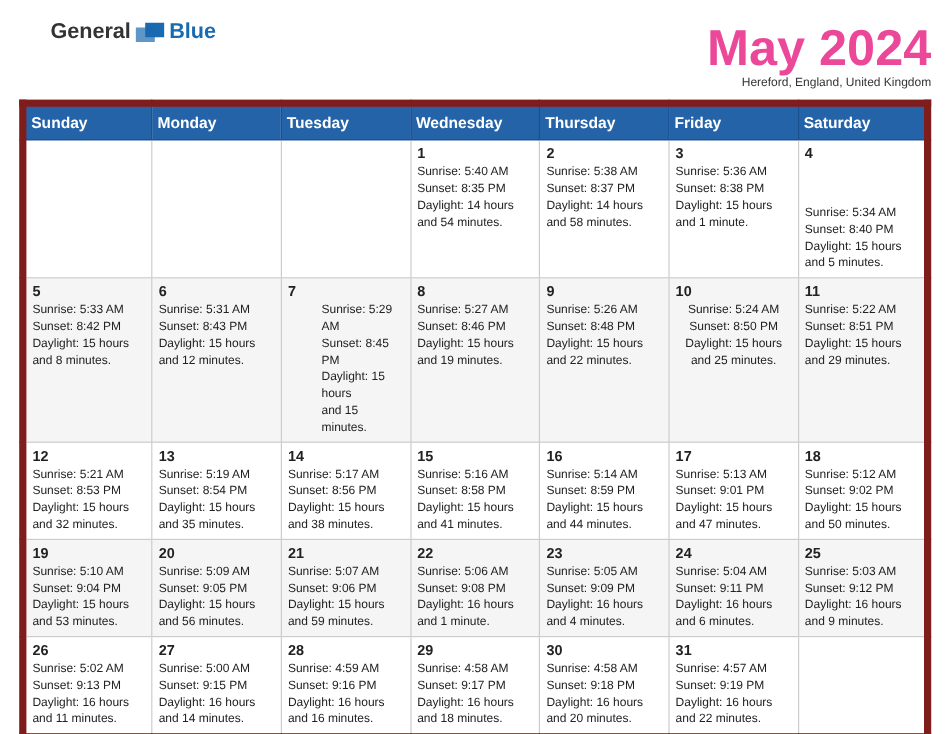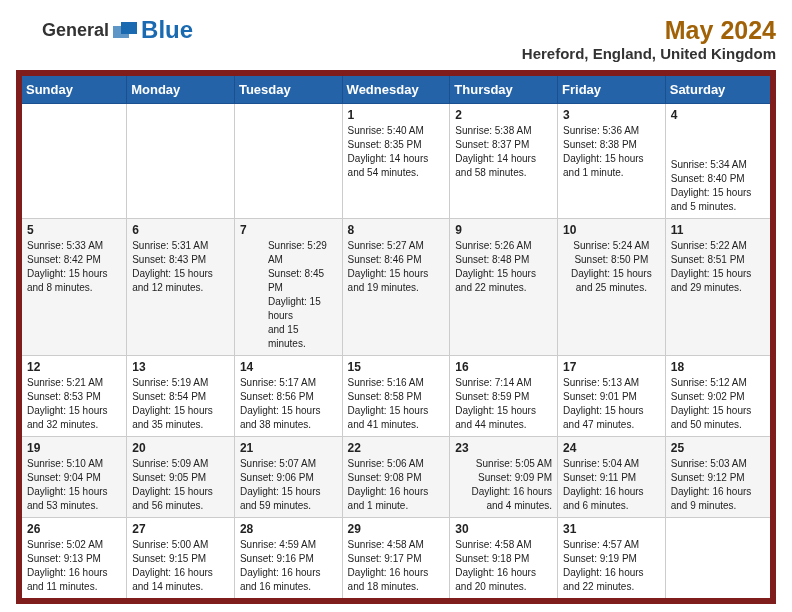--- a/index.html
+++ b/index.html
@@ -21,41 +21,41 @@
       align-items: center;
       gap: 2px;
       margin-left: 26px;
     }
     .logo-text-general {
       font-size: 18px;
       font-weight: bold;
       color: #333;
     }
     .logo-text-blue {
-      font-size: 24px;
+      font-size: 18px;
       font-weight: bold;
       color: #1a6ab1;
     }
     .logo-icon {
       width: 24px;
       height: 20px;
       margin-left: 2px;
     }
     .title-area {
       text-align: right;
     }
     .month-title {
-      font-size: 25px;
-      font-weight: bold;
-      color: #a16207;
+      font-size: 42px;
+      font-weight: bold;
+      color: #ec4899;
     }
     .location-title {
-      font-size: 15px;
+      font-size: 10px;
       color: #333;
-      font-weight: bold;
+      font-weight: normal;
     }
     .calendar-table {
       width: 100%;
       border-collapse: collapse;
       border: 6px solid #7f1d1d;
     }
     .calendar-table th {
       background-color: #2563a8;
       color: #fff;
       font-size: 13px;
@@ -232,21 +232,21 @@
         </td>
         <td>
           <span class="day-number">15</span>
           <div class="day-info" style="white-space: pre-line;">Sunrise: 5:16 AM
 Sunset: 8:58 PM
 Daylight: 15 hours
 and 41 minutes.</div>
         </td>
         <td>
           <span class="day-number">16</span>
-          <div class="day-info" style="white-space: pre-line;">Sunrise: 7:14 AM
+          <div class="day-info" style="white-space: pre-line;">Sunrise: 5:14 AM
 Sunset: 8:59 PM
 Daylight: 15 hours
 and 44 minutes.</div>
         </td>
         <td>
           <span class="day-number">17</span>
           <div class="day-info" style="white-space: pre-line;">Sunrise: 5:13 AM
 Sunset: 9:01 PM
 Daylight: 15 hours
 and 47 minutes.</div>
@@ -283,21 +283,21 @@
         </td>
         <td>
           <span class="day-number">22</span>
           <div class="day-info" style="white-space: pre-line;">Sunrise: 5:06 AM
 Sunset: 9:08 PM
 Daylight: 16 hours
 and 1 minute.</div>
         </td>
         <td>
           <span class="day-number">23</span>
-          <div class="day-info" style="white-space: pre-line; text-align: right;">Sunrise: 5:05 AM
+          <div class="day-info" style="white-space: pre-line;">Sunrise: 5:05 AM
 Sunset: 9:09 PM
 Daylight: 16 hours
 and 4 minutes.</div>
         </td>
         <td>
           <span class="day-number">24</span>
           <div class="day-info" style="white-space: pre-line;">Sunrise: 5:04 AM
 Sunset: 9:11 PM
 Daylight: 16 hours
 and 6 minutes.</div>

